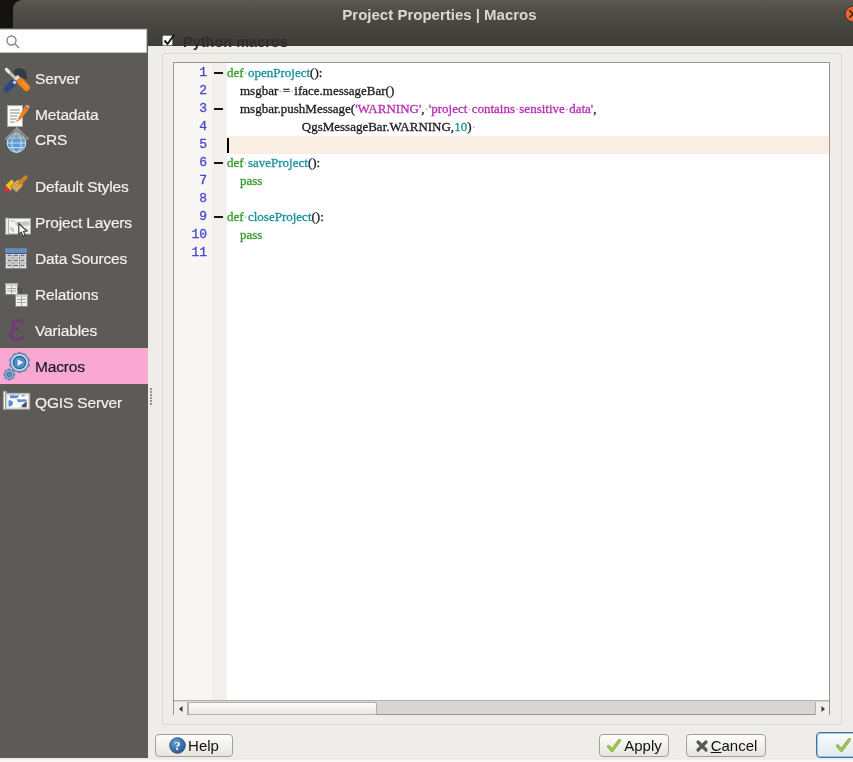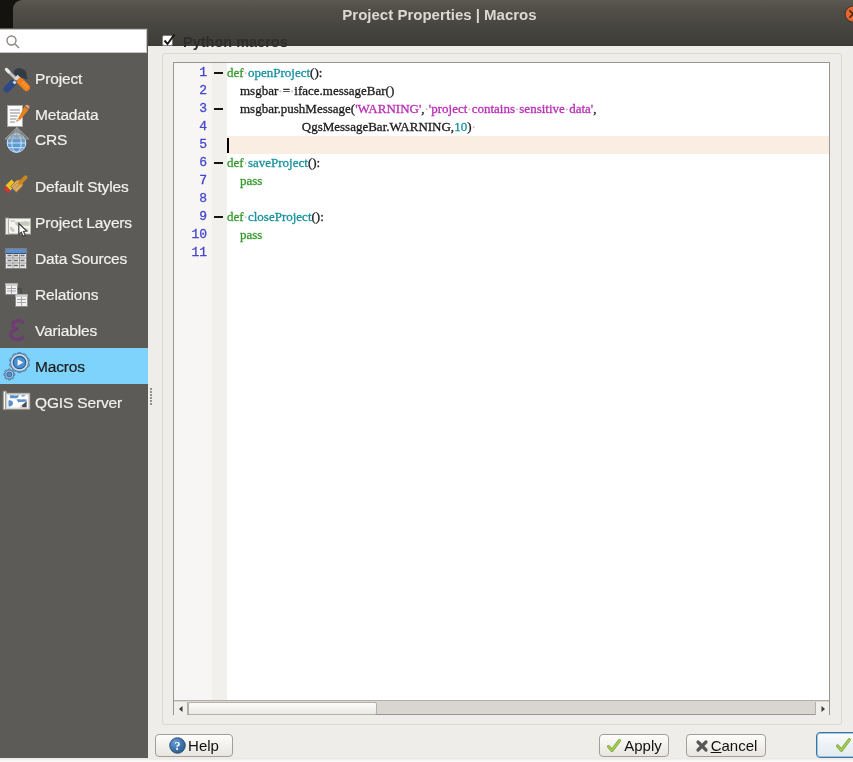--- a/index.html
+++ b/index.html
@@ -8,21 +8,21 @@
 #cornerbg{position:absolute;left:0;top:0;width:853px;height:28px;background:#151310}
 #titlebar{position:absolute;left:13px;top:0;width:853px;height:46px;border-radius:9px 9px 0 0;
   background:linear-gradient(#5b5852 0%,#504d47 25%,#474540 60%,#403e39 92%,#3c3a35 100%)}
 #title{position:absolute;width:100%;text-align:center;top:6px;font-size:15px;font-weight:bold;color:#dcd9d3}
 #closebtn{position:absolute;right:4px;top:5px;width:18px;height:18px}
 #sidebar{position:absolute;left:0;top:28px;width:148px;height:730px;background:#5c5b58}
 #search{position:absolute;left:0;top:1px;width:147px;height:24px;background:#fff;border:1px solid #c6c2bc;border-left:none}
 .item{position:absolute;left:0;width:148px;height:36px;color:#f2f1ee;font-size:15.5px;letter-spacing:-0.15px}
 .item span{position:absolute;left:35px;top:9.5px;line-height:17px;-webkit-text-stroke:0.2px}
 .item svg{position:absolute;left:3px;top:5px}
-.item.sel{background:#7dd3fc;color:#1a1a1a}
+.item.sel{background:#f9a8d4;color:#1a1a1a}
 .dot{position:absolute;width:1.6px;height:1.6px;background:#94918b}
 #cb{position:absolute;left:162px;top:35px;width:11px;height:11px;background:#fff;border:1px solid #827e77;border-radius:2px}
 #cb svg{position:absolute;left:-1px;top:-2px}
 #cblabel{position:absolute;left:183px;top:34px;font-size:14.5px;font-weight:bold;color:#2d2d2d}
 #frame{position:absolute;left:162px;top:53px;width:680px;height:672px;border:1px solid #dbd8d2;border-radius:3px}
 #editor{position:absolute;left:173px;top:62px;width:657px;height:653px;border:1px solid #999690;background:#fff}
 #nummargin{position:absolute;left:0;top:0;width:38px;height:637px;background:#f7f6f4;border-right:1px solid #f7f6f4}
 #foldmargin{position:absolute;left:38px;top:0;width:15px;height:637px;background:#f1f0ed}
 #curline{position:absolute;left:52px;top:73px;width:603px;height:18px;background:#faeee2}
 #caret{position:absolute;left:53px;top:75px;width:2px;height:15px;background:#000}
@@ -61,21 +61,21 @@
     <svg width="28" height="28" viewBox="0 0 28 28">
       <path d="M4 5 L13.5 14.5" stroke="#c3c3c3" stroke-width="2.8"></path>
       <path d="M3.4 4.4 L5.8 6.8" stroke="#ececec" stroke-width="3.2" stroke-linecap="round"></path>
       <path d="M10.5 8 C10.5 5 13.5 2.8 17 3.2 C20.5 3.6 23.3 6 23.8 9 C24 10.4 23.2 11 24.3 12.5 C25.1 13.6 23.7 15 22.4 13.9 C21.1 12.8 19.3 13.5 18 12.9 L12.5 10.5 Z" fill="#333b44"></path>
       <path d="M13 11.5 L16.5 15" stroke="#d8d8d8" stroke-width="4.6"></path>
       <path d="M17.5 16.5 L23.5 22.5" stroke="#ef7d1a" stroke-width="7" stroke-linecap="round"></path>
       <path d="M18.5 19.5 L21.5 16.5 M20.5 21.5 L23.5 18.5 M22.5 23.5 L25 21" stroke="#f9a03f" stroke-width="1.2"></path>
       <path d="M9.5 18.5 L4 24" stroke="#2d4a85" stroke-width="7" stroke-linecap="round"></path>
       <path d="M9.5 17.2 L11.5 15.4 L13.6 17.5 L11.8 19.4 Z" fill="#d8d8d8"></path>
     </svg>
-    <span>Project</span>
+    <span>Server</span>
   </div>
   <div class="item" style="top:68px">
     <svg width="28" height="28" viewBox="0 0 28 28">
       <rect x="4.5" y="4.5" width="15" height="21" fill="#fdfdfd" stroke="#a8a8a8"></rect>
       <path d="M7 9h10M7 12h10M7 15h7.5M7 18h6.5M7 21h5" stroke="#8c8c8c" stroke-width="1.2"></path>
       <path d="M21.5 5.5 L25.5 9 L17 19 L13.5 20.5 Z" fill="#e8811c"></path>
       <path d="M22.5 4.3 C23.3 3.4 24.8 3.5 25.7 4.4 C26.6 5.3 26.8 6.7 26 7.5 L25.5 8.1 L21.9 5 Z" fill="#e89a70"></path>
       <path d="M13.5 20.5 L17 19 L14.5 17 Z" fill="#e5c8a8"></path>
       <path d="M13.5 20.5 L14.9 19.9 L13.9 18.9 Z" fill="#4a4a4a"></path>
     </svg>

